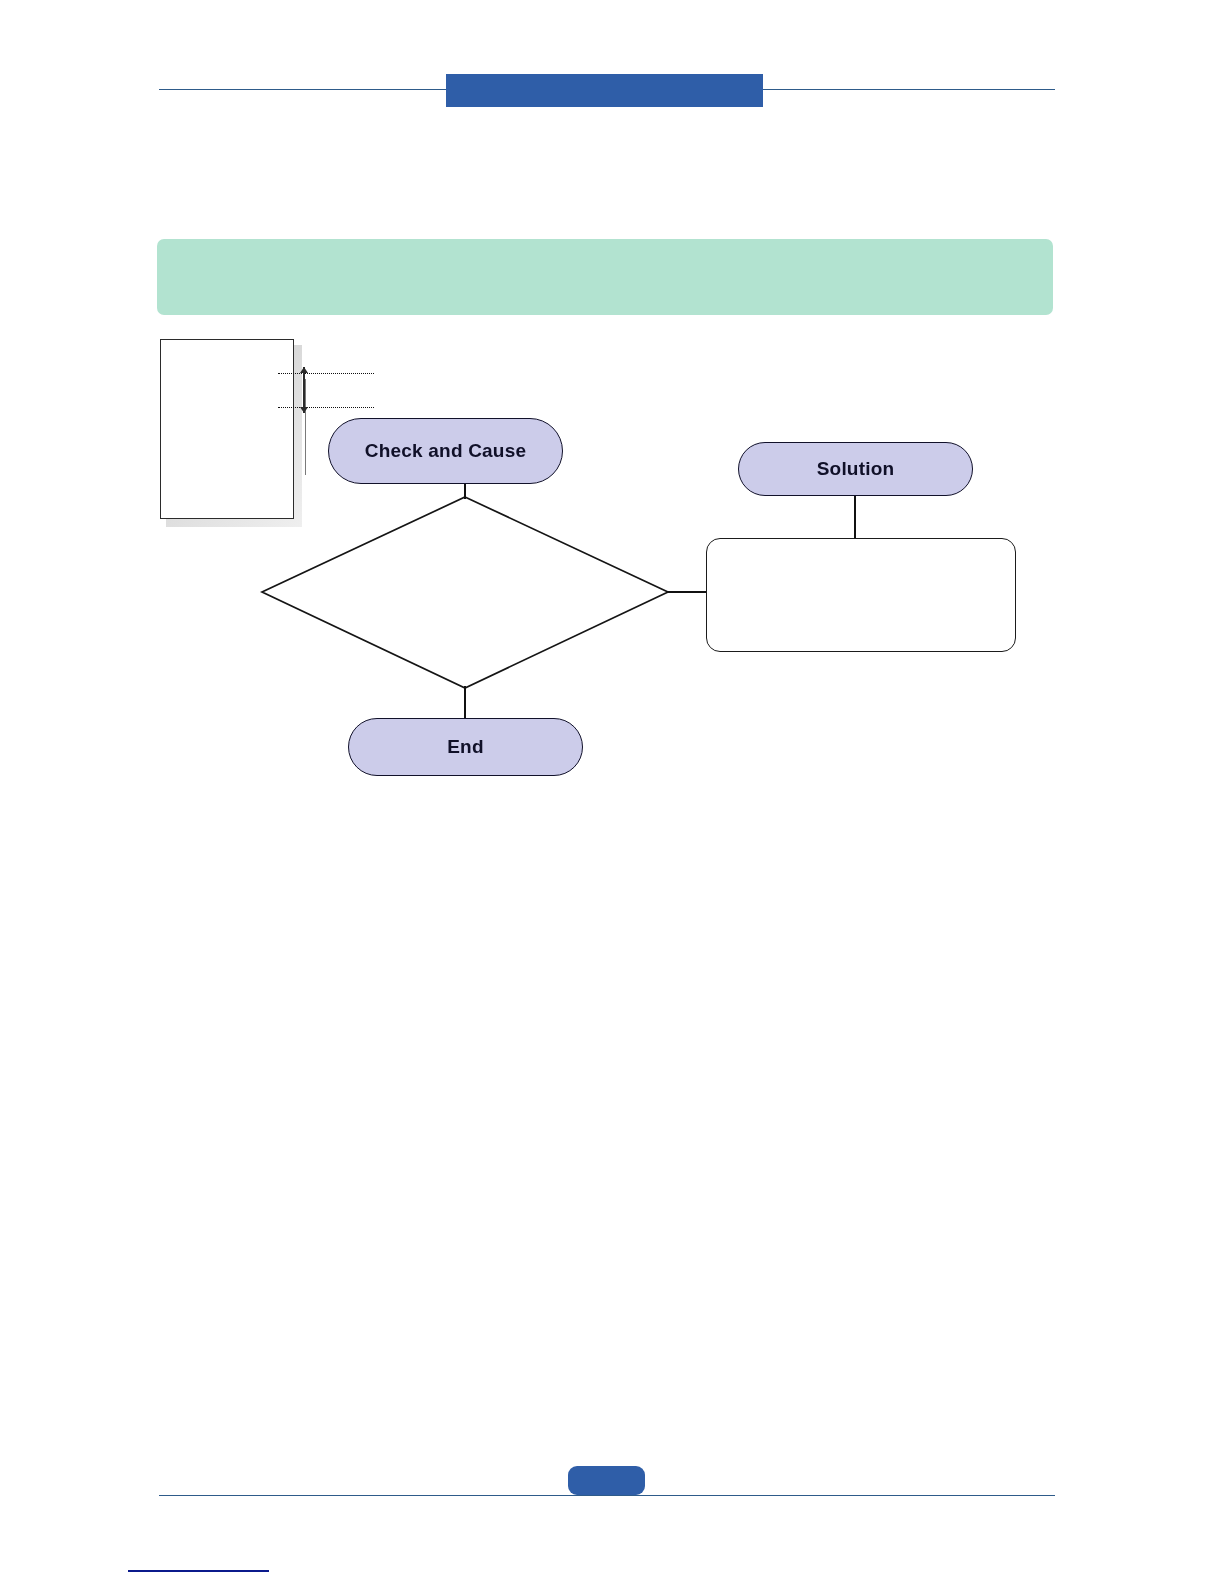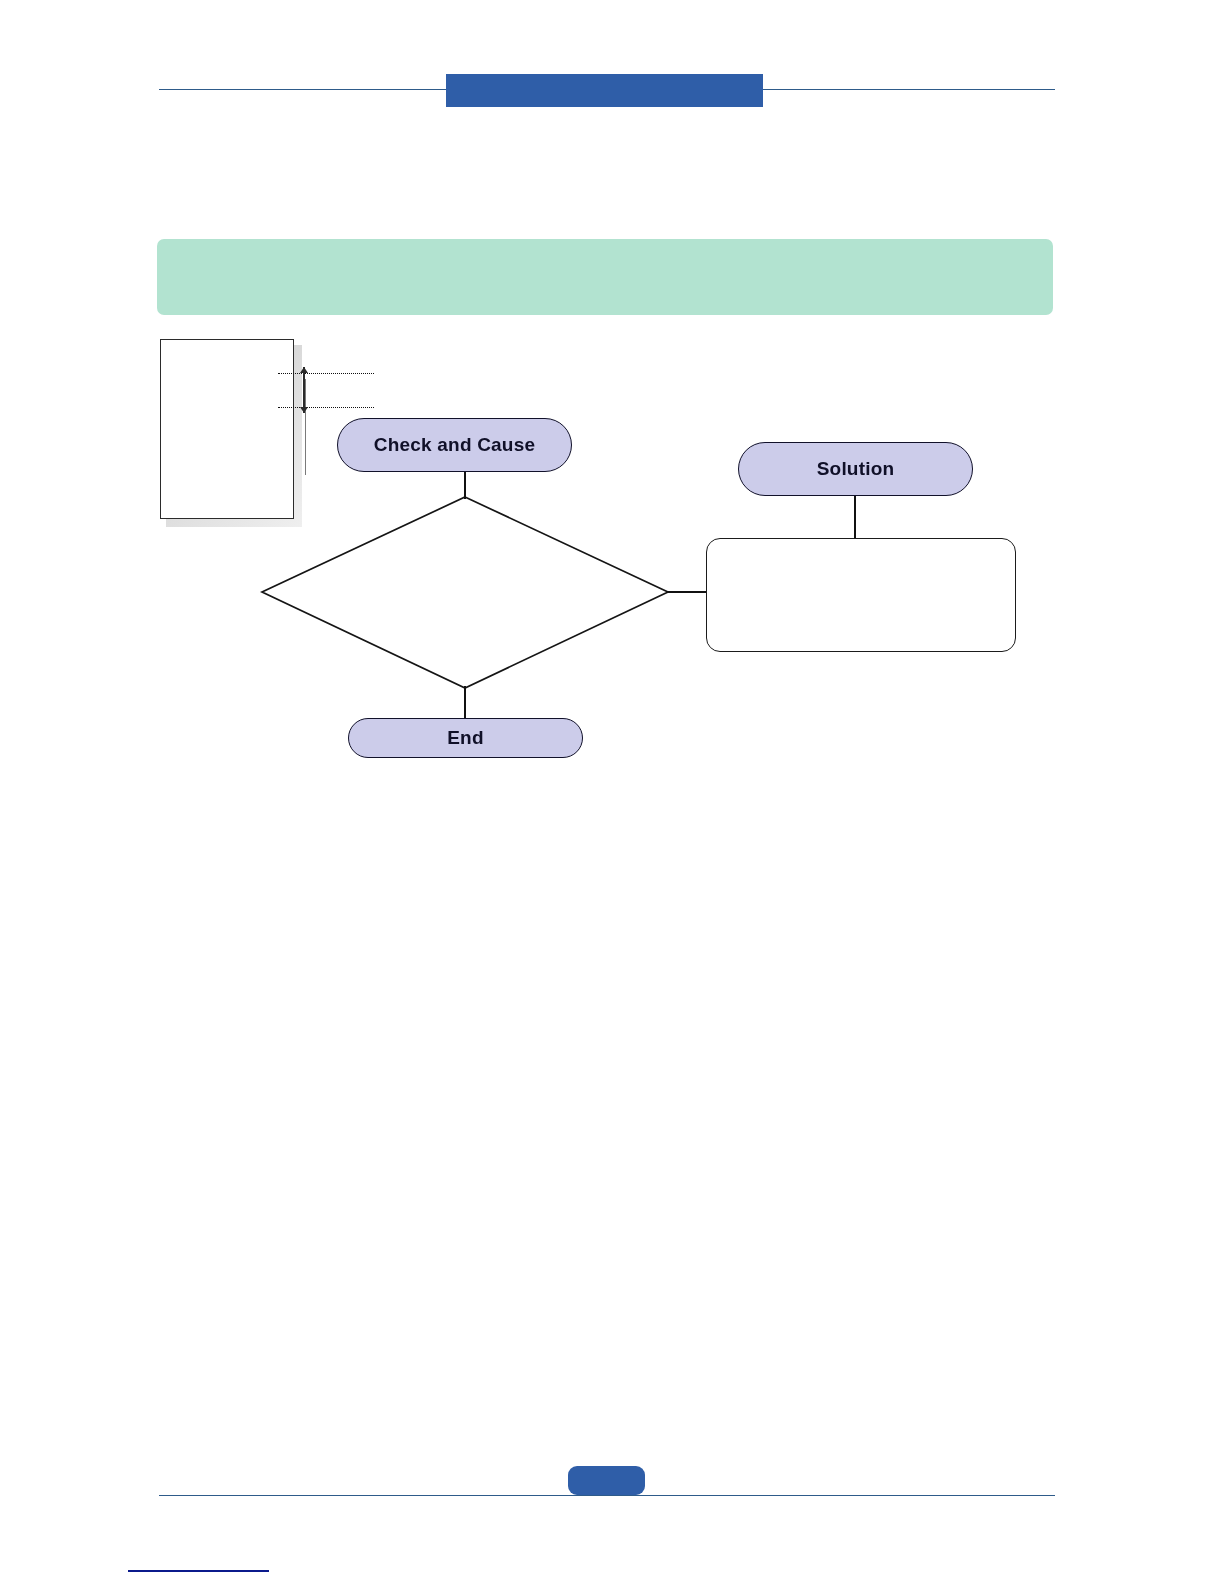--- a/index.html
+++ b/index.html
@@ -161,23 +161,23 @@
     align-items: center;
     justify-content: center;
     background: #ccccea;
     border: 1.6px solid #11112a;
     border-radius: 34px;
     font-size: 19px;
     font-weight: bold;
     color: #101028;
     letter-spacing: 0.2px;
   }
-  .node-check { left: 337px; top: 418px; width: 235px; height: 54px; }
+  .node-check { left: 328px; top: 418px; width: 235px; height: 66px; }
   .node-solution { left: 738px; top: 442px; width: 235px; height: 54px; }
-  .node-end { left: 348px; top: 718px; width: 235px; height: 40px; }
+  .node-end { left: 348px; top: 718px; width: 235px; height: 58px; }
   .action-box {
     position: absolute;
     left: 706px;
     top: 538px;
     width: 310px;
     height: 114px;
     box-sizing: border-box;
     background: #ffffff;
     border: 1.6px solid #1b1b1b;
     border-radius: 14px;

